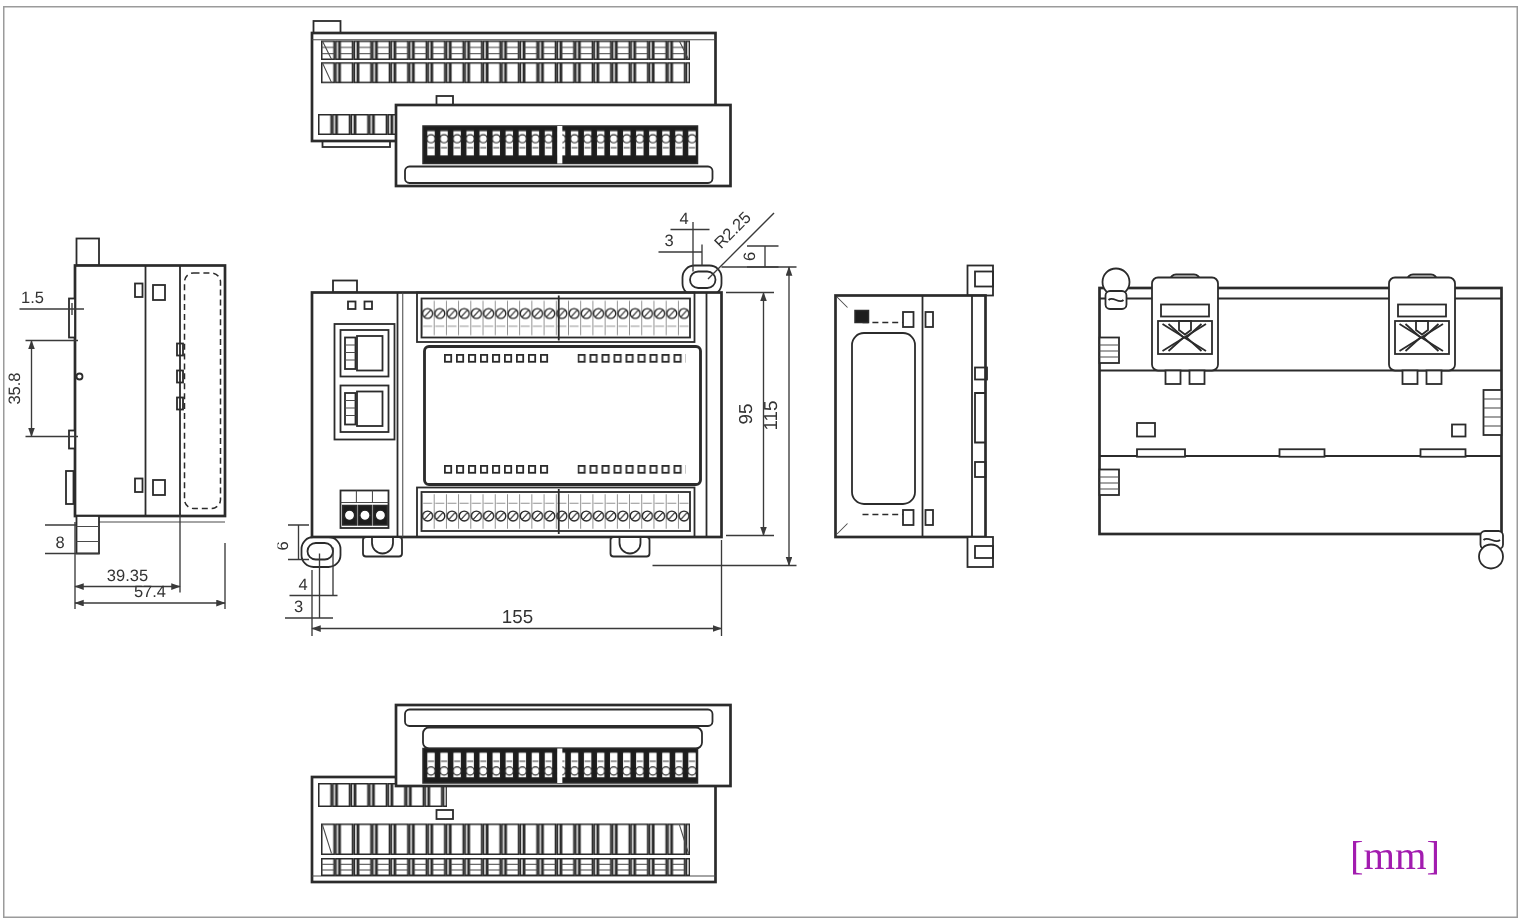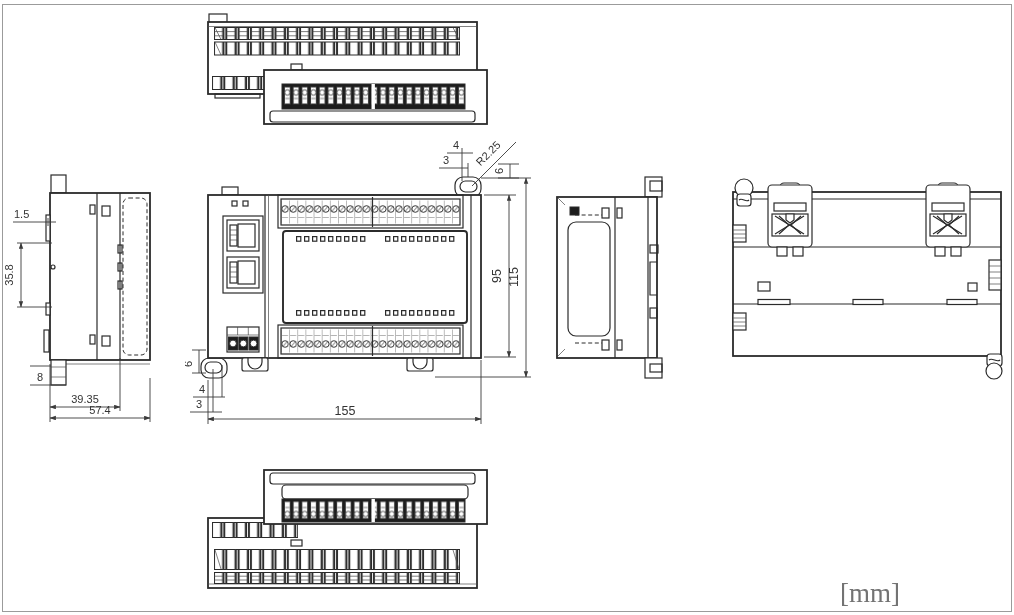--- a/index.html
+++ b/index.html
@@ -14,23 +14,23 @@
   .s2{stroke:#2b2b2b;fill:none;stroke-width:1.9;}
   .sf{stroke:#2b2b2b;fill:#ffffff;stroke-width:1.2;}
   .sf2{stroke:#2b2b2b;fill:#ffffff;stroke-width:1.8;}
   .thin{stroke:#4a4a4a;fill:none;stroke-width:.7;}
   .dark{fill:#1d1d1d;stroke:#2b2b2b;stroke-width:1;}
   .dash{stroke:#2b2b2b;fill:none;stroke-width:1;stroke-dasharray:4 2.6;}
   .dim{stroke:#3a3a3a;fill:none;stroke-width:.9;}
   .dimtxt{fill:#333333;font-size:11px;font-family:"Liberation Sans",sans-serif;}
   .dimbig{fill:#333333;font-size:12.5px;font-family:"Liberation Sans",sans-serif;}
   #unit-label{
-    position:absolute;left:840px;top:578px;width:120px;
+    position:absolute;left:840px;top:555px;width:120px;
     font-family:"Liberation Serif","DejaVu Serif",serif;
-    font-size:27px;color:#737373;
+    font-size:27px;color:#a21caf;text-align:right;
   }
 </style>
 </head>
 <body>
 
 <div id="page-root">
   <div id="page-border"></div>
 
   <div class="view" style="left:195px;top:8px;">
     <svg width="310" height="126" viewBox="0 0 310 126">
@@ -73,21 +73,21 @@
       <g>
         <rect x="69" y="62" width="223" height="54" class="sf2"></rect>
         <rect x="87" y="76" width="183" height="25" class="dark"></rect>
         <rect x="87" y="76" width="183" height="25" fill="url(#pTermT)"></rect>
         <rect x="176.5" y="76" width="3.4" height="25" fill="#ffffff"></rect>
         <rect x="75" y="103" width="205" height="11" rx="3" class="s"></rect>
       </g>
     </svg>
   </div>
 
-  <div class="view" style="left:0;top:168px;">
+  <div class="view" style="left:0;top:152px;">
     <svg width="166" height="257" viewBox="0 0 166 257">
       <defs>
         <marker id="aL" markerWidth="7" markerHeight="6" refX="6.5" refY="2.5" orient="auto-start-reverse">
           <path d="M0,0 L7,2.5 L0,5 Z" fill="#3a3a3a"></path>
         </marker>
       </defs>
       <g>
         <rect x="51" y="7" width="15" height="18" class="sf"></rect>
         <rect x="50" y="25" width="100" height="167" class="sf2"></rect>
         <line x1="63" y1="196" x2="150" y2="196" class="thin"></line>

